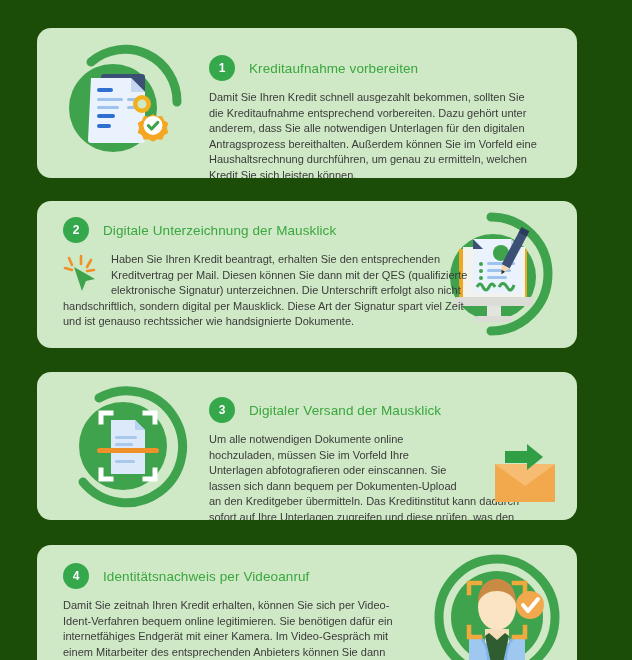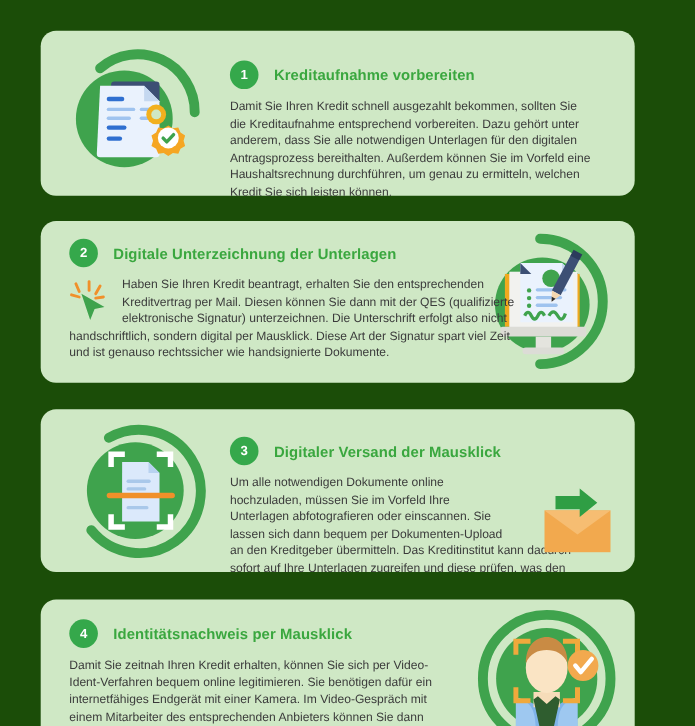--- a/index.html
+++ b/index.html
@@ -31,21 +31,21 @@
     background:#35a84b;
     color:#ffffff;
     font-size:12px;font-weight:bold;
     display:flex;align-items:center;justify-content:center;
     flex:0 0 auto;
     line-height:1;
   }
   .title{
     color:#3aa73f;
     font-size:13.5px;
-    font-weight:bold;
+    font-weight:normal;
     letter-spacing:.1px;
     white-space:nowrap;
   }
   .body{
     color:#3b3b3b;
     font-size:11px;
     line-height:15.6px;
     margin-top:9px;
     text-align:left;
   }
@@ -149,21 +149,21 @@
           <rect x="74" y="18" width="9" height="6" fill="#2b3b5c"></rect>
           <path d="M74 60 h9 l-4.5 9 z" fill="#f4d7b0"></path>
           <path d="M76.5 65 h4 l-2 4 z" fill="#2b2b2b"></path>
         </g>
       </svg>
     </div>
 
     <div class="content">
       <div class="hdr">
         <div class="badge">2</div>
-        <div class="title">Digitale Unterzeichnung der Unterlagen</div>
+        <div class="title">Digitale Unterzeichnung der Mausklick</div>
       </div>
       <div class="body">
         <span class="cursor-float">
           <svg viewBox="0 0 42 40" width="42" height="40">
             <g stroke="#f0902a" stroke-width="2.6" stroke-linecap="round">
               <path d="M6 4 l3 7"></path>
                 <path d="M18 2 l0 8"></path>
                 <path d="M28 6 l-4 7"></path>
               <path d="M2 14 l7 2"></path>
                 <path d="M31 16 l-7 1"></path>
@@ -217,21 +217,21 @@
         <path d="M12 8 h22 v-7 l16 13 -16 13 v-7 h-22 z" fill="#2f9e44" transform="translate(0,-1)"></path>
       </svg>
     </div>
   </div>
 
   <div class="card" id="card-4">
 
     <div class="content">
       <div class="hdr">
         <div class="badge">4</div>
-        <div class="title">Identitätsnachweis per Mausklick</div>
+        <div class="title">Identitätsnachweis per Videoanruf</div>
       </div>
       <div class="body">Damit Sie zeitnah Ihren Kredit erhalten, können Sie sich per Video-Ident-Verfahren bequem online legitimieren. Sie benötigen dafür ein internetfähiges Endgerät mit einer Kamera. Im Video-Gespräch mit einem Mitarbeiter des entsprechenden Anbieters können Sie dann Ihre Identität bestätigen, indem Sie Ihr umgehend</div>
     </div>
 
     <div class="art">
       <svg viewBox="0 0 140 130" width="140" height="130">
         <circle cx="70" cy="66" r="58" fill="none" stroke="#3fa34d" stroke-width="9"></circle>
         <circle cx="70" cy="66" r="46" fill="#3fa34d"></circle>
         <path d="M70 112 c0 -18 12 -26 28 -29 l0 29 z" fill="#7fb3e8"></path>
         <path d="M70 112 c0 -18 -12 -26 -28 -29 l0 29 z" fill="#7fb3e8"></path>

